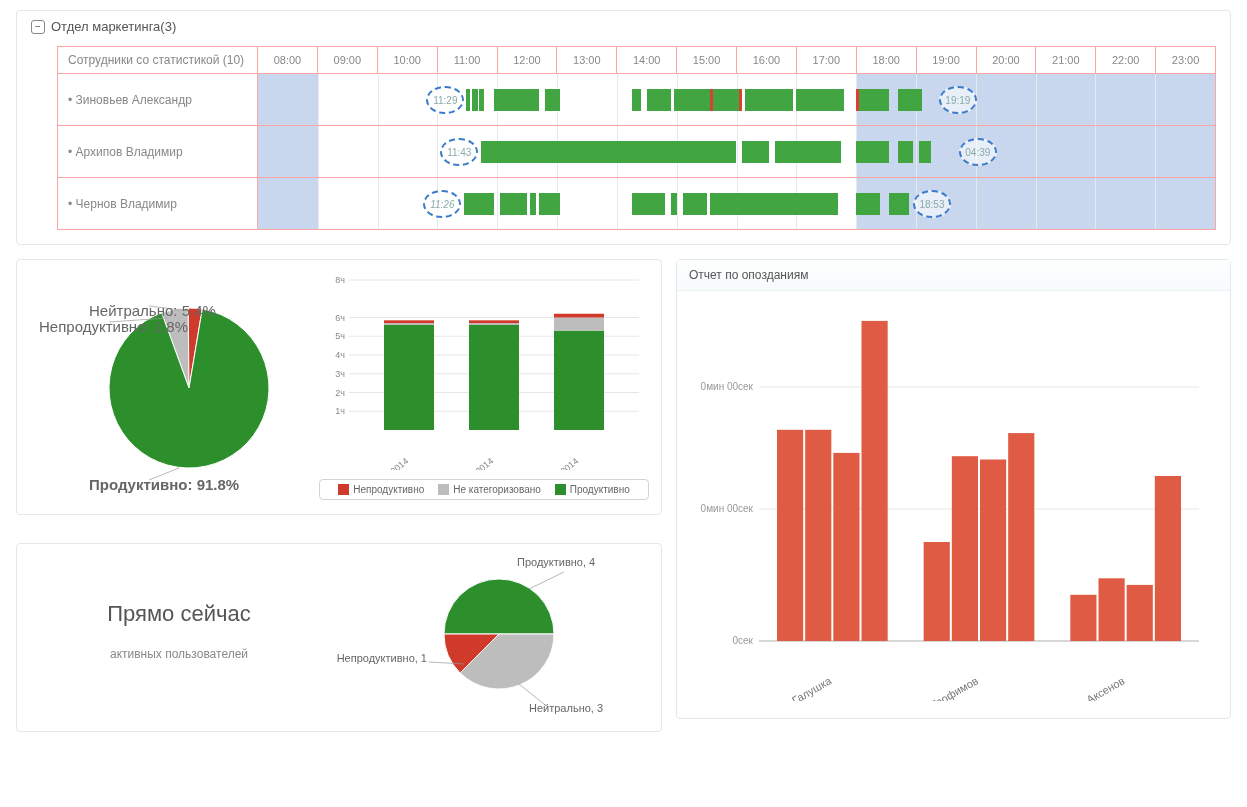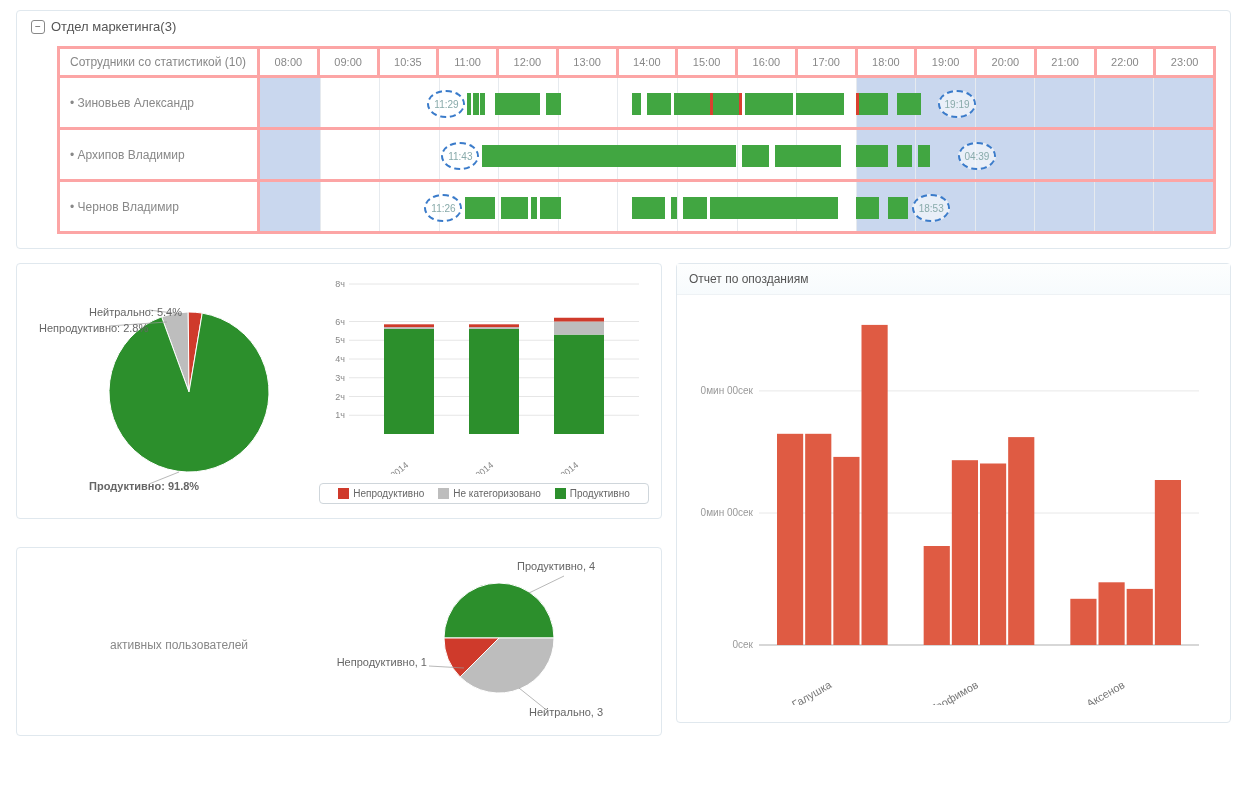--- a/index.html
+++ b/index.html
@@ -54,21 +54,21 @@
     font-size:14px;
     color:#888;
     padding:6px 0;
   }
   table.timeline {
     width:100%;
     border-collapse:collapse;
     table-layout:fixed;
   }
   table.timeline th, table.timeline td {
-    border:3px solid #fca5a5;
+    border:1px solid #fca5a5;
     font-weight:normal;
     color:#888;
   }
   table.timeline th.namecol {
     width:200px;
     text-align:left;
     padding:6px 10px;
     font-size:12px;
     color:#888;
     vertical-align:top;
@@ -112,21 +112,21 @@
     font-size:12px;
     color:#555;
     border-bottom:1px solid #eef2f5;
     background:linear-gradient(#fdfefe,#f7fbfd);
   }
   .chart-body { padding:10px 12px 14px; }
 
   
   .pie-row { display:flex; gap:10px; }
   .pie-wrap { width:280px; position:relative; }
-  .pie-labels { position:absolute; font-size:11px; color:#666; }
+  .pie-labels { position:absolute; font-size:15px; color:#666; }
 
   svg text { font-family: Arial, sans-serif; }
 
   .legend-box {
     border:1px solid #cfd6db;
     border-radius:4px;
     padding:4px 8px;
     display:flex; gap:14px;
     justify-content:center;
     font-size:10px;
@@ -162,21 +162,21 @@
   </div>
 
   <div class="timeline-wrap">
     <table class="timeline">
       <thead>
         <tr>
           <th class="namecol">Сотрудники со статистикой (10)</th>
 
         <th class="hour">08:00</th>
             <th class="hour">09:00</th>
-            <th class="hour">10:35</th>
+            <th class="hour">10:00</th>
             <th class="hour">11:00</th>
             <th class="hour">12:00</th>
             <th class="hour">13:00</th>
             <th class="hour">14:00</th>
             <th class="hour">15:00</th>
             <th class="hour">16:00</th>
             <th class="hour">17:00</th>
             <th class="hour">18:00</th>
             <th class="hour">19:00</th>
             <th class="hour">20:00</th>
@@ -279,21 +279,21 @@
               <div class="bar" style="left: 21.5625%; width: 3.125%;"></div>
               <div class="bar" style="left: 25.3125%; width: 2.8125%;"></div>
               <div class="bar" style="left: 28.4375%; width: 0.625%;"></div>
               <div class="bar" style="left: 29.375%; width: 2.1875%;"></div>
               <div class="bar" style="left: 39.0625%; width: 3.4375%;"></div>
               <div class="bar" style="left: 43.125%; width: 0.625%;"></div>
               <div class="bar" style="left: 44.375%; width: 2.5%;"></div>
               <div class="bar" style="left: 47.1875%; width: 13.4375%;"></div>
               <div class="bar" style="left: 62.5%; width: 2.5%;"></div>
               <div class="bar" style="left: 65.9375%; width: 2.0625%;"></div>
-              <div class="time-bubble" style="left: calc(21.4583% - 40px);">11:26</div>
+              <div class="time-bubble" style="left: calc(21.4583% - 40px); font-style: italic;">11:26</div>
               <div class="time-bubble" style="left: calc(68.0208% + 4px);">18:53</div>
             </td>
           </tr>
         </tbody>
     </table>
   </div>
 </div>
 
 <div class="row2">
   <div class="col-left">
@@ -356,20 +356,21 @@
                 <span>Продуктивно</span>
               </span>
           </div>
         </div>
       </div>
     </div>
 
     <div class="panel">
       <div class="chart-body activity-row">
         <div class="activity-now">
+          <div class="t1">Прямо сейчас</div>
           <div class="sub">активных пользователей</div>
         </div>
         <div style="flex:1; position:relative;">
           <svg id="pie2" width="300" height="160">
               <path d="M 170 80 L 115 80 A 55 55 0 0 1 225 80 Z" fill="#2c8f2c" stroke="#fff" stroke-width="1"></path>
               <path d="M 170 80 L 225 80 A 55 55 0 0 1 131.10912703473988 118.89087296526012 Z" fill="#bdbdbd" stroke="#fff" stroke-width="1"></path>
               <path d="M 170 80 L 131.10912703473988 118.89087296526012 A 55 55 0 0 1 115 80.00000000000001 Z" fill="#cf3a2b" stroke="#fff" stroke-width="1"></path>
               <line x1="200" y1="35" x2="235" y2="18" stroke="#999" stroke-width="0.7"></line>
               <text x="188" y="12" text-anchor="start" font-size="11" fill="#666">Продуктивно, 4</text>
               <line x1="190" y1="130" x2="215" y2="150" stroke="#999" stroke-width="0.7"></line>

